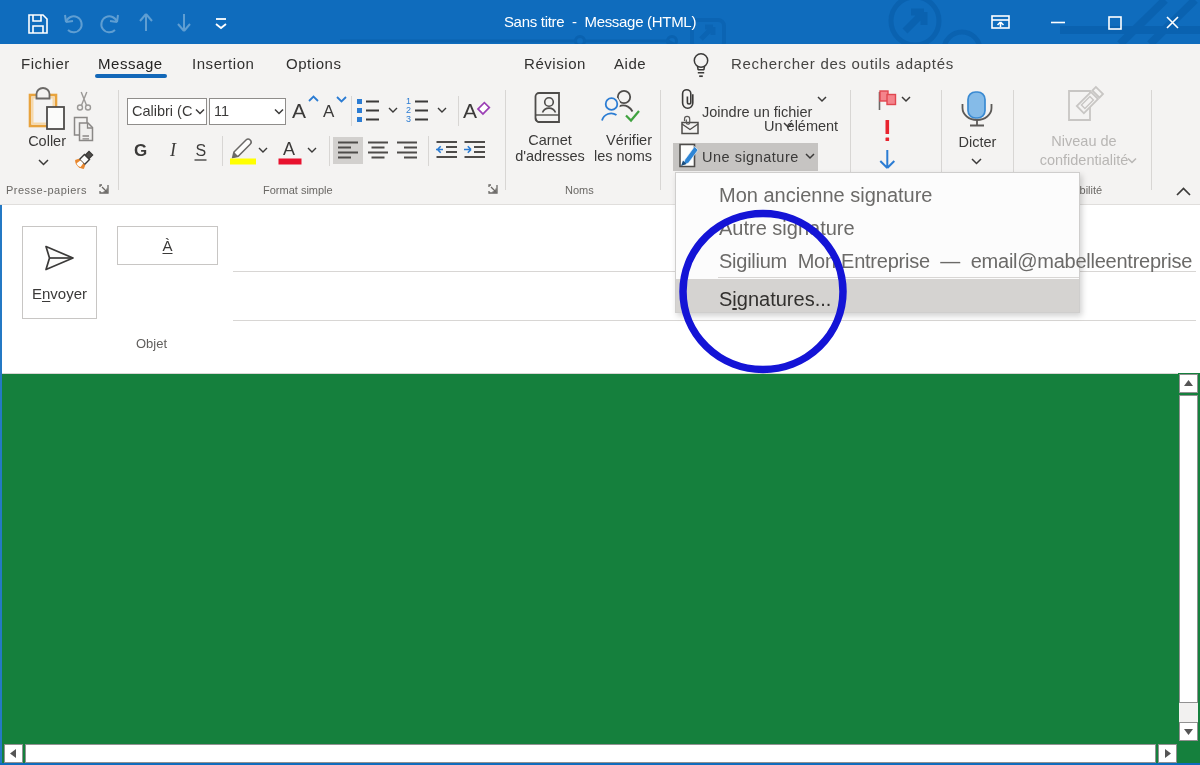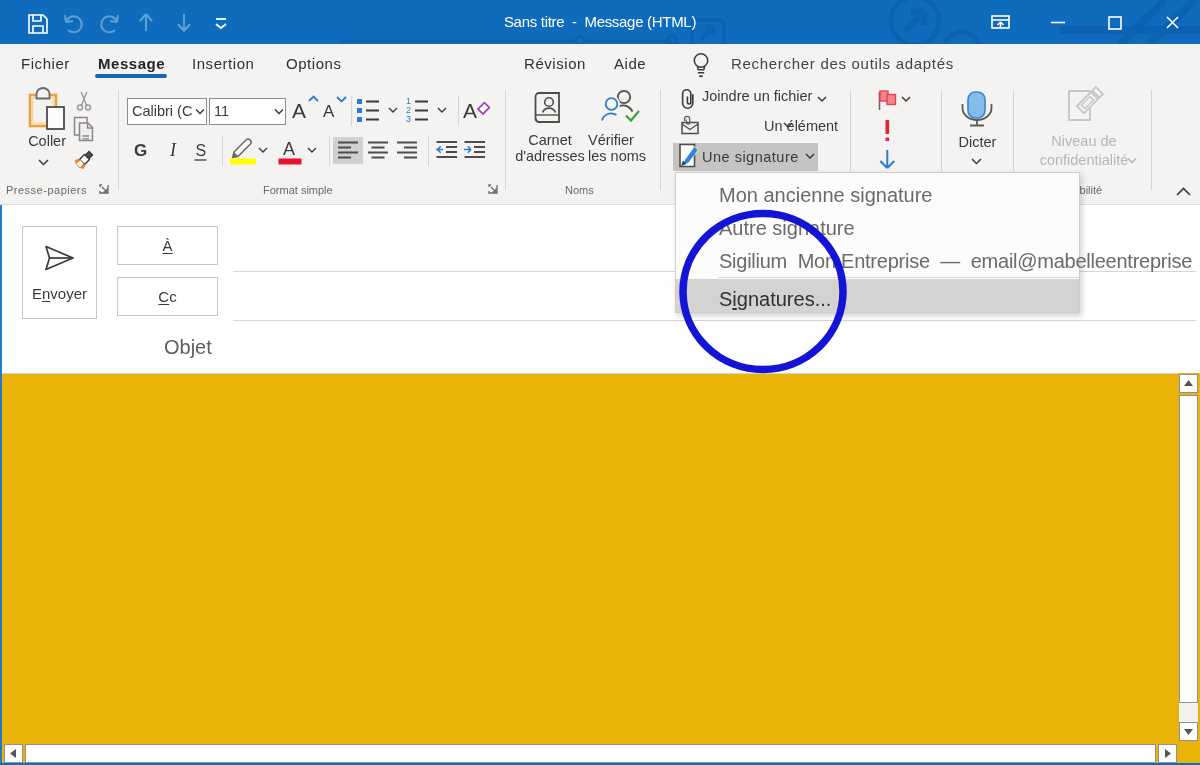--- a/index.html
+++ b/index.html
@@ -1,27 +1,27 @@
 <!DOCTYPE html>
 <html><head>
 <meta charset="utf-8">
 <style>
   * { margin:0; padding:0; box-sizing:border-box; }
   html,body { width:1200px; height:765px; overflow:hidden; font-family:"Liberation Sans",sans-serif; }
-  #win { position:relative; width:1200px; height:765px; background:#eab308; }
+  #win { position:relative; width:1200px; height:765px; background:#15803d; }
   .abs { position:absolute; }
 
   
   #titlebar { position:absolute; left:0; top:0; width:1200px; height:44px; background:#0f6cbd; overflow:hidden; }
   #title { position:absolute; top:13px; left:0; width:1200px; text-align:center; color:#fff; font-size:15px; letter-spacing:-0.3px; }
 
   
   #tabrow { position:absolute; left:0; top:44px; width:1200px; height:40px; background:#f4f3f2; }
   .tab { position:absolute; top:0; height:40px; line-height:40px; font-size:15px; letter-spacing:0.55px; color:#31302f; }
-  #tab-message { font-weight:bold; color:#252423; }
+  #tab-message { font-weight:normal; color:#252423; }
   #tab-underline { position:absolute; left:95px; top:30px; width:72px; height:4px; background:#1267b8; border-radius:2px; }
   #searchtxt { position:absolute; left:731px; top:0; height:40px; line-height:40px; font-size:15px; letter-spacing:0.7px; color:#454442; }
 
   
   #ribbon { position:absolute; left:0; top:84px; width:1200px; height:121px; background:#f4f3f2; border-bottom:1px solid #e0dedc; }
   .vsep { position:absolute; top:6px; height:100px; width:1px; background:#d8d6d4; }
   .grplabel { position:absolute; top:100px; font-size:11px; color:#6a6865; }
   .ribtxt { font-size:14.5px; color:#3b3a39; }
   .combo { position:absolute; background:#fff; border:1px solid #8f8d8b; }
 
@@ -132,22 +132,22 @@
     <div class="abs" style="left:333px;top:53px;width:30px;height:27px;background:#d2d0ce;"></div>
     <div class="abs" style="left:673px;top:59px;width:145px;height:28px;background:#c6c4c2;"></div>
 
     <div class="combo" style="left:127px;top:14px;width:80px;height:27px;"></div>
     <div class="combo" style="left:209px;top:14px;width:77px;height:27px;"></div>
     <div class="abs ribtxt" style="left:132px;top:19px;">Calibri (C</div>
     <div class="abs ribtxt" style="left:214px;top:19px;">11</div>
 
     <div class="abs ribtxt" style="left:22px;top:49px;width:44px;text-align:right;">Coller</div>
     <div class="abs ribtxt" style="left:513px;top:48px;width:74px;text-align:center;">Carnet<br>d'adresses</div>
-    <div class="abs ribtxt" style="left:588px;top:48px;width:64px;text-align:left;">Vérifier<br>les noms</div>
-    <div class="abs ribtxt" style="left:702px;top:4px;">Joindre un fichier</div>
+    <div class="abs ribtxt" style="left:588px;top:48px;width:64px;text-align:right;">Vérifier<br>les noms</div>
+    <div class="abs ribtxt" style="left:702px;top:20px;">Joindre un fichier</div>
     <div class="abs ribtxt" style="left:740px;top:34px;margin-left:24px;">Un élément</div>
     <div class="abs ribtxt" style="left:702px;top:65px;letter-spacing:0.5px;">Une signature</div>
     <div class="abs ribtxt" style="left:950px;top:50px;width:55px;text-align:center;">Dicter</div>
     <div class="abs" style="left:1019px;top:48px;width:130px;text-align:center;font-size:14.5px;color:#b8b6b4;line-height:19px;">Niveau de<br>confidentialité</div>
 
     <div class="grplabel" style="left:6px;letter-spacing:0.5px;">Presse-papiers</div>
     <div class="grplabel" style="left:263px;">Format simple</div>
     <div class="grplabel" style="left:565px;">Noms</div>
     <div class="grplabel" style="left:1052px;">Sensibilité</div>
 
@@ -338,24 +338,23 @@
     <div class="btn" style="left:22px; top:21px; width:75px; height:93px;">
       <svg style="position:absolute;left:22px;top:18px" width="30" height="26" viewBox="0 0 30 26">
         <g stroke="#3b3a39" stroke-width="1.7" fill="#fcfcfb" stroke-linejoin="round">
           <path d="M1 1.5 L28 13 L1 24.5 L4.5 13 Z"></path>
           <path d="M4.5 13 L28 13" fill="none"></path>
         </g>
       </svg>
       <div style="position:absolute; left:0; top:58px; width:100%;">E<u>n</u>voyer</div>
     </div>
     <div class="btn" style="left:117px; top:21px; width:101px; height:39px; line-height:38px;"><u>À</u></div>
-    <div class="btn" style="left:117px; top:72px; width:101px; height:39px; line-height:38px;"><u>C</u>c</div>
     <div class="fieldline" style="top:66px"></div>
     <div class="fieldline" style="top:115px"></div>
-    <div style="position:absolute; left:164px; top:131px; font-size:20px; color:#605e5c;">Objet</div>
+    <div style="position:absolute; left:136px; top:131px; font-size:13px; color:#605e5c;">Objet</div>
   </div>
   <div id="divider"></div>
 
   <div id="vscroll">
     <div class="sbox" style="left:1px;top:0px;width:19px;height:19px;"></div>
     <svg class="abs" style="left:1px;top:0px" width="19" height="19">
         <path d="M5 12 l4.5 -6 l4.5 6 z" fill="#555"></path>
       </svg>
     <div class="sbox" style="left:1px;top:21px;width:19px;height:308px;"></div>
     <div class="abs" style="left:1px;top:329px;width:19px;height:19px;background:#f2f1f0;"></div>

